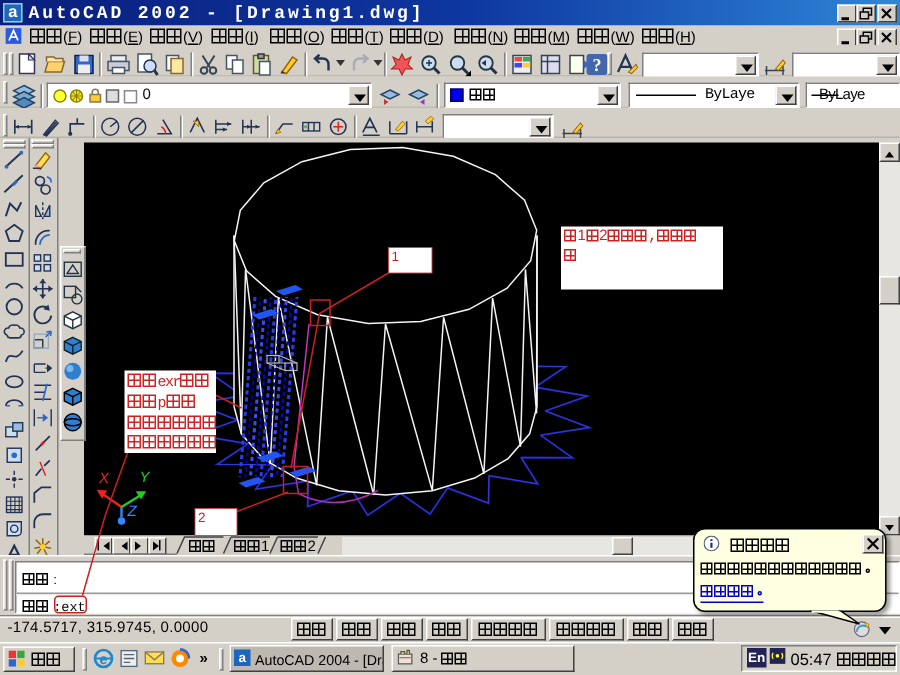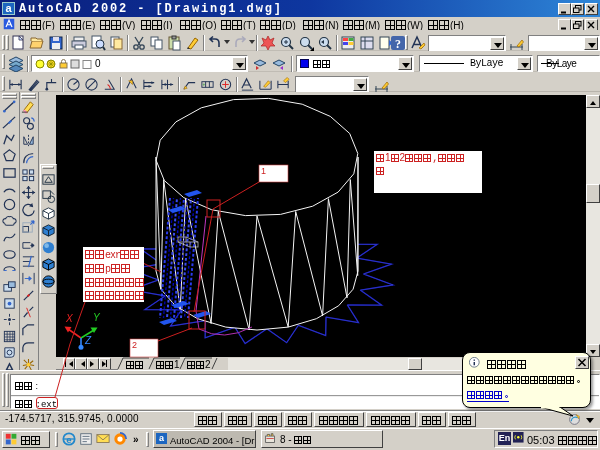--- a/index.html
+++ b/index.html
@@ -562,21 +562,21 @@
     <path d="M3 8 h9" stroke="#c33"></path>
   </svg>
 <div class="a" style="left:280px;top:434px;font-size:10px">8 - <i class="h" style="width:8px;height:8px;"></i><i class="h" style="width:8px;height:8px;"></i></div>
 <div class="a sunk" style="left:494px;top:430px;width:104px;height:18px"></div>
 <div class="a" style="left:498px;top:432px;width:13px;height:13px;background:#225;color:#fff;font-size:9px;font-weight:bold;text-align:center;line-height:13px">En</div>
 <svg class="a" style="left:513px;top:432px" width="13" height="13" viewBox="0 0 16 16">
     <rect x="0" y="0" width="13" height="13" fill="#225"></rect>
     <circle cx="6.5" cy="6.5" r="1.5" fill="#ff3"></circle>
     <path d="M3 4 a4.5 4.5 0 0 0 0 5 M10 4 a4.5 4.5 0 0 1 0 5" stroke="#ff3" fill="none"></path>
   </svg>
-<div class="a" style="left:527px;top:434px;font-size:11px">05:03</div>
+<div class="a" style="left:527px;top:434px;font-size:11px">05:47</div>
 <div class="a" style="left:558px;top:434px;font-size:11px"><i class="h" style="width:9px;height:9px;"></i><i class="h" style="width:9px;height:9px;"></i><i class="h" style="width:9px;height:9px;"></i><i class="h" style="width:9px;height:9px;"></i></div>
 
 <svg class="a" style="left:0;top:0;pointer-events:none" width="600" height="450" viewBox="0 0 600 450">
 <defs>
       <clipPath id="cv">
         <rect x="56" y="95" width="530" height="262"></rect>
       </clipPath>
     </defs>
 <g clip-path="url(#cv)">
  <path d="M363.8,274.1 L393.0,285.0 L360.7,290.1 L360.6,290.3 L381.7,305.2 L347.8,305.0 L347.5,305.2 L358.5,322.6 L326.4,317.2 L326.0,317.3 L325.7,335.5 L298.6,325.4 L298.2,325.5 L286.7,342.7 L267.1,328.9 L266.7,328.9 L245.1,343.5 L235.0,327.3 L234.6,327.3 L205.1,337.8 L205.5,320.8 L205.1,320.7 L170.5,326.1 L181.4,310.0 L181.1,309.8 L144.8,309.6 L165.1,296.0 L164.9,295.8 L130.5,289.9 L158.2,280.1 L158.2,279.9 L129.0,269.0 L161.3,263.9 L161.4,263.7 L140.3,248.8 L174.2,249.0 L174.5,248.8 L163.5,231.4 L195.6,236.8 L196.0,236.7 L196.3,218.5 L223.4,228.6 L223.8,228.5 L235.3,211.3 L254.9,225.1 L255.3,225.1 L276.9,210.5 L287.0,226.7 L287.4,226.7 L316.9,216.2 L316.5,233.2 L316.9,233.3 L351.5,227.9 L340.6,244.0 L340.9,244.2 L377.2,244.4 L356.9,258.0 L357.1,258.2 L391.5,264.1 L363.8,273.9 Z" fill="none" stroke="#1a1fb4" stroke-width="1.3"></path>

